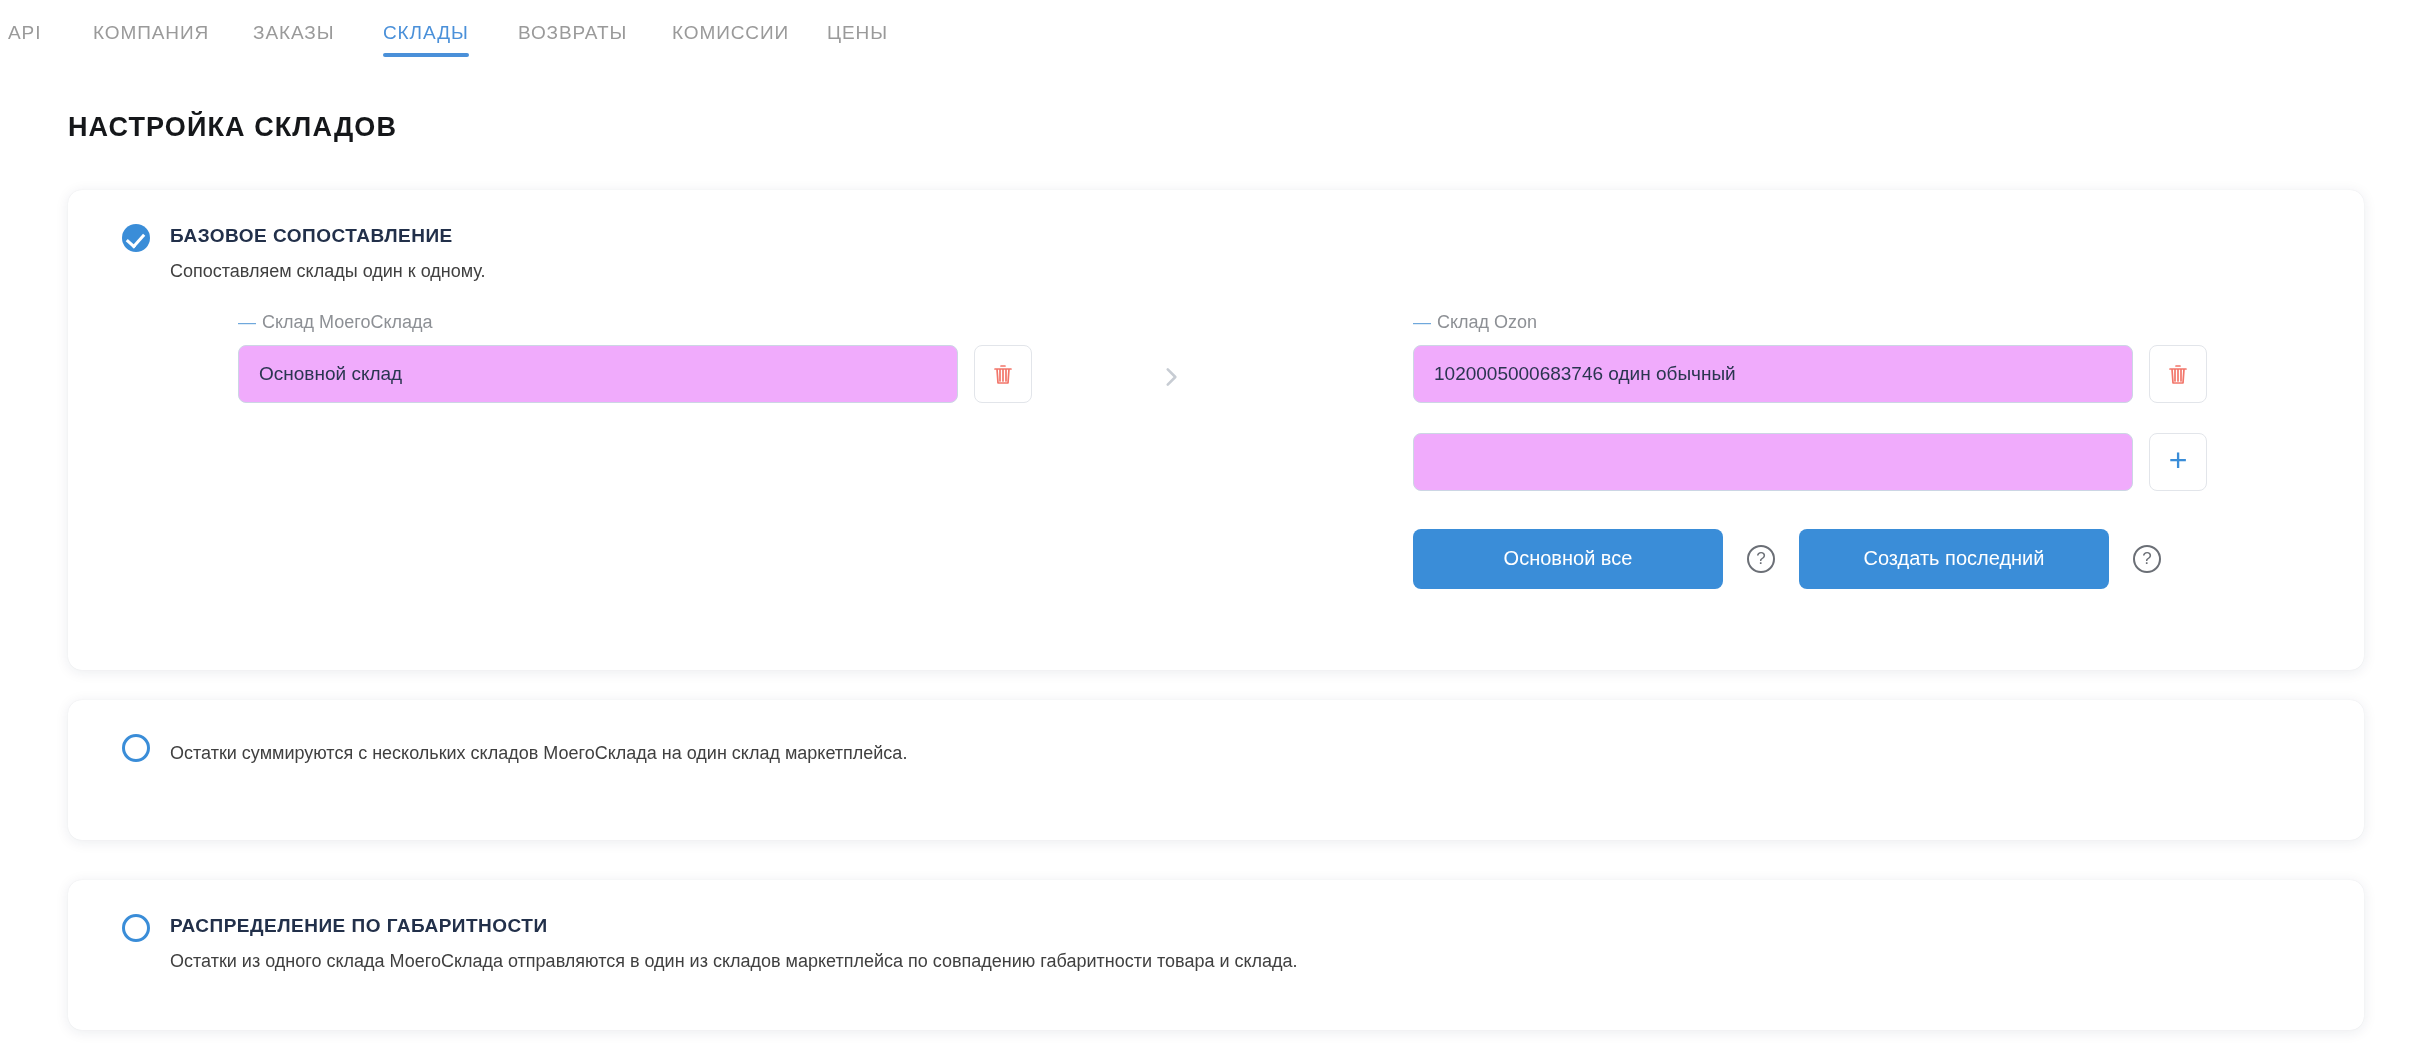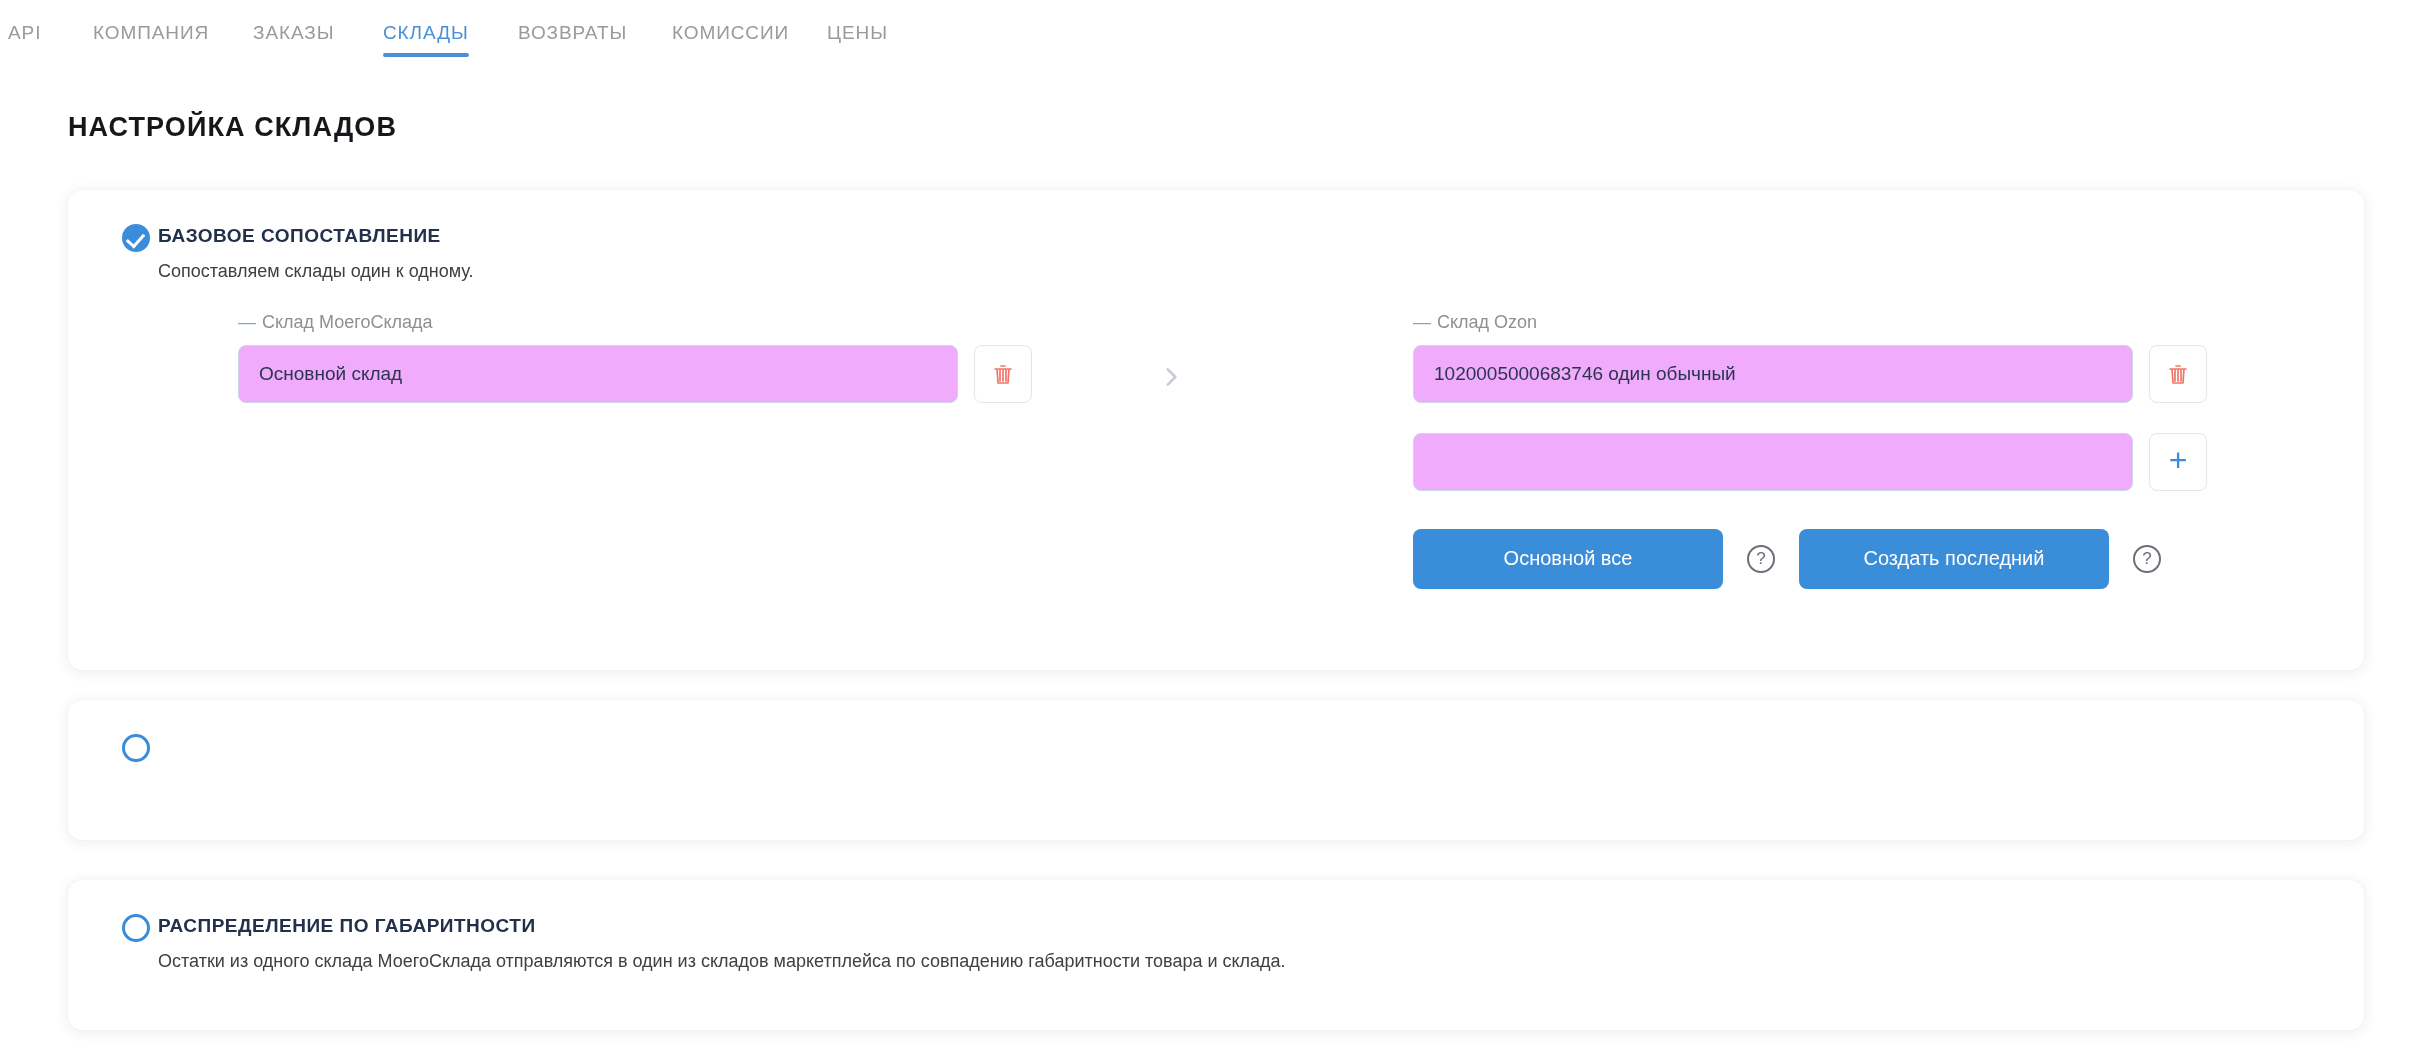--- a/index.html
+++ b/index.html
@@ -85,21 +85,21 @@
     left: 8px; top: 6px;
     width: 8px; height: 14px;
     border: solid #ffffff;
     border-width: 0 3px 3px 0;
     transform: rotate(42deg);
   }
   .radio.unchecked {
     background: #ffffff;
     border: 3px solid #3a8dd8;
   }
-  .head-text { margin-left: 8px; }
+  .head-text { margin-left: 20px; }
   .card-title {
     font-size: 19px;
     font-weight: 700;
     letter-spacing: .5px;
     color: #22304a;
     text-transform: uppercase;
     line-height: 1.45;
   }
   .card-sub {
     margin-top: 9px;
@@ -292,20 +292,21 @@
       </div>
     </div>
 
   </div>
 </section>
 
 <section class="card" id="card-sum">
   <div class="card-head">
     <span class="radio unchecked"></span>
     <div class="head-text">
+      <div class="card-sub">Остатки суммируются с нескольких складов МоегоСклада на один склад маркетплейса.</div>
     </div>
   </div>
 </section>
 
 <section class="card" id="card-dim">
   <div class="card-head">
     <span class="radio unchecked"></span>
     <div class="head-text">
       <div class="card-title">РАСПРЕДЕЛЕНИЕ ПО ГАБАРИТНОСТИ</div>
       <div class="card-sub">Остатки из одного склада МоегоСклада отправляются в один из складов маркетплейса по совпадению габаритности товара и склада.</div>

